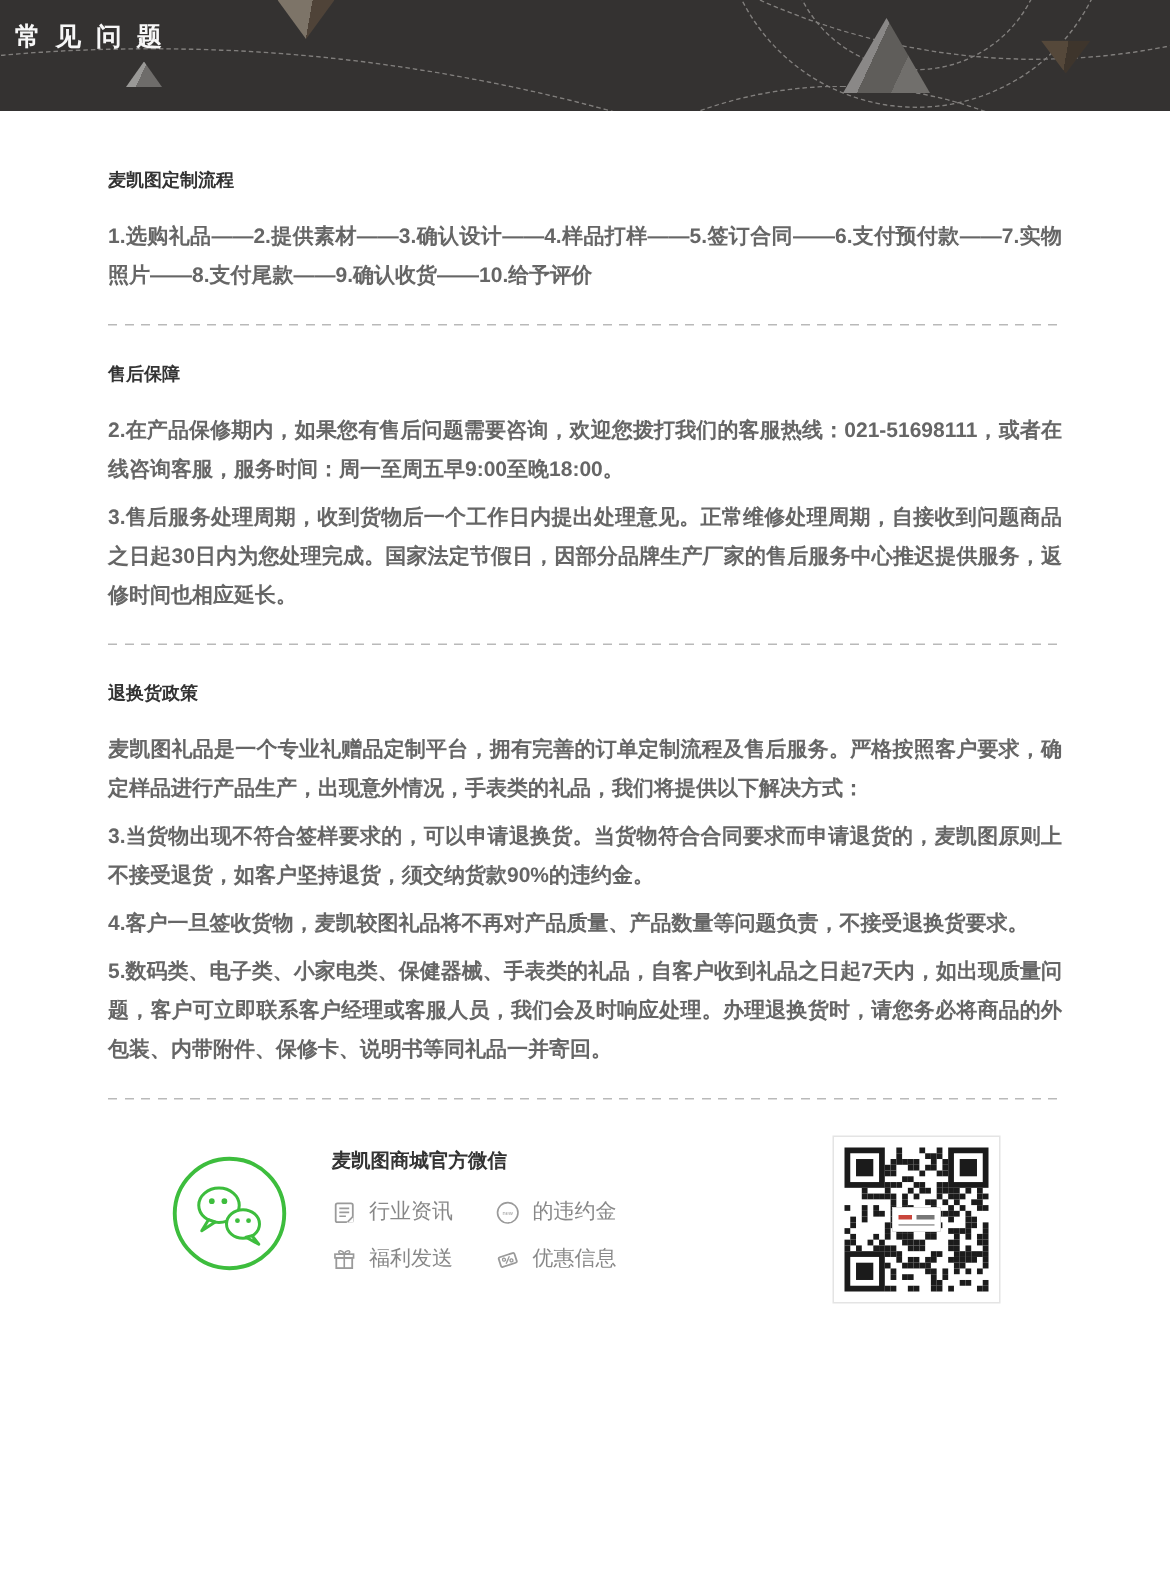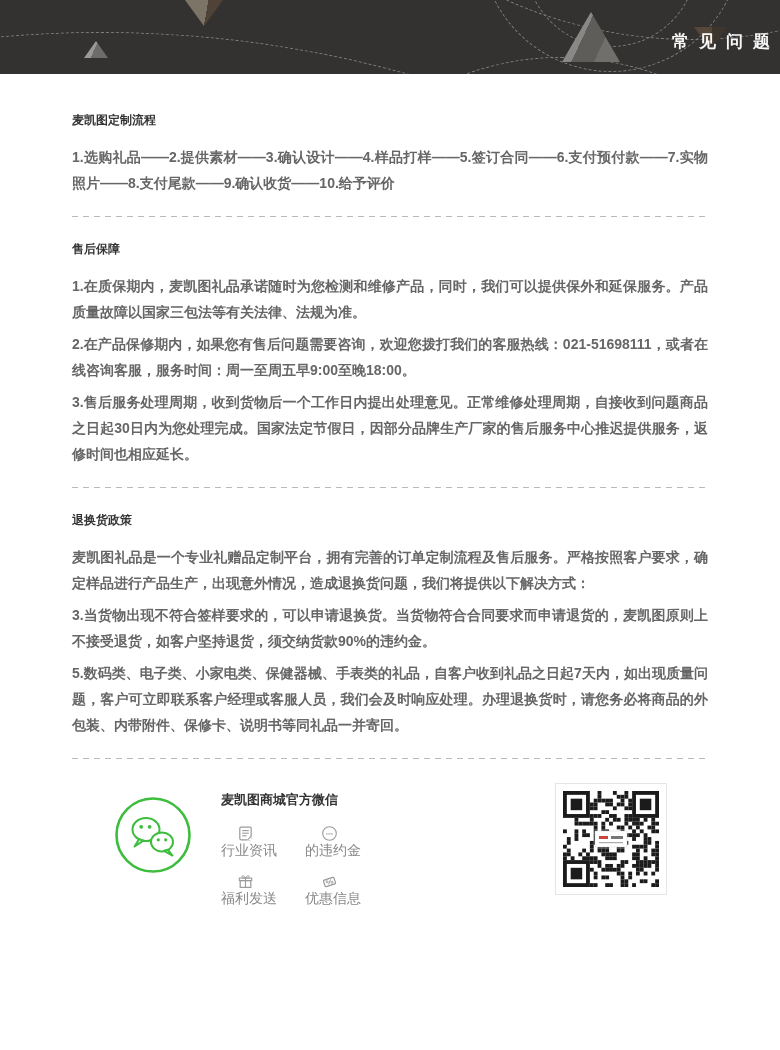--- a/index.html
+++ b/index.html
@@ -5,21 +5,21 @@
   html,body{margin:0;padding:0;background:#fff;}
   .page{
     position:relative;width:780px;height:1050px;margin:0 auto;background:#fff;
     overflow:hidden;font-family:"Liberation Sans","DejaVu Sans",sans-serif;
   }
   
   .header{
     position:relative;height:74px;background:#343231;overflow:hidden;
   }
   .header-title{
-    position:absolute;left:0;right:0;top:30px;text-align:right;
+    position:absolute;left:0;right:0;top:13px;text-align:left;
     color:#f7f7f7;font-size:17px;font-weight:bold;
     letter-spacing:10px;text-indent:10px;z-index:5;font-family:Liberation Serif, serif;
   }
   .circ{position:absolute;border:1px dashed #807e7c;border-radius:50%;}
   .c1{width:2300px;height:2300px;left:-1050px;top:32px;}
   .c2{width:900px;height:900px;left:240px;top:-862px;}
   .c3{width:260px;height:260px;left:480px;top:-190px;}
   .c4{width:170px;height:170px;left:525px;top:-125px;}
   .c5{width:560px;height:560px;left:280px;top:57px;}
   .tri{position:absolute;}
@@ -43,21 +43,21 @@
   }
   .divider.last{margin:20px 0 24px 0;}
   
   .footer{display:flex;align-items:flex-start;padding:0 113px 0 113px;}
   .wechat-logo{margin-top:12px;flex:0 0 auto;}
   .wechat-info{margin-left:28px;margin-top:8px;}
   .wechat-title{font-size:13px;font-weight:bold;color:#333;margin:0 0 16px 0;}
   .wechat-grid{
     display:grid;grid-template-columns:auto auto;column-gap:28px;row-gap:13px;
   }
-  .wechat-item{display:flex;align-items:center;font-size:14px;color:#888;flex-direction:column;}
+  .wechat-item{display:flex;align-items:center;font-size:14px;color:#888;}
   .wechat-item .icon{width:17px;height:17px;margin-right:8px;flex:0 0 auto;}
   .qr-box{
     margin-left:auto;width:112px;height:112px;background:#fff;
     border:1px solid #e4e4e4;box-sizing:border-box;
   }
 </style>
 </head>
 <body>
 
 <div class="page">
@@ -76,29 +76,29 @@
   </div>
 
   <div class="content">
 
     <h2 class="section-heading">麦凯图定制流程</h2>
     <p class="para">1.选购礼品——2.提供素材——3.确认设计——4.样品打样——5.签订合同——6.支付预付款——7.实物照片——8.支付尾款——9.确认收货——10.给予评价</p>
 
     <div class="divider"></div>
 
     <h2 class="section-heading">售后保障</h2>
-    <p class="para">1.在质保期内，麦凯图礼品承诺随时为您检测和维修产品，同时，我们可以提供保外和延保服务。产品质量故障以国家三包法等有关法律、法规为准。</p>
     <p class="para">2.在产品保修期内，如果您有售后问题需要咨询，欢迎您拨打我们的客服热线：021-51698111，或者在线咨询客服，服务时间：周一至周五早9:00至晚18:00。</p>
     <p class="para">3.售后服务处理周期，收到货物后一个工作日内提出处理意见。正常维修处理周期，自接收到问题商品之日起30日内为您处理完成。国家法定节假日，因部分品牌生产厂家的售后服务中心推迟提供服务，返修时间也相应延长。</p>
 
     <div class="divider"></div>
 
     <h2 class="section-heading">退换货政策</h2>
-    <p class="para">麦凯图礼品是一个专业礼赠品定制平台，拥有完善的订单定制流程及售后服务。严格按照客户要求，确定样品进行产品生产，出现意外情况，造成退换货问题，我们将提供以下解决方式：</p>
+    <p class="para">麦凯图礼品是一个专业礼赠品定制平台，拥有完善的订单定制流程及售后服务。严格按照客户要求，确定样品进行产品生产，出现意外情况，手表类的礼品，我们将提供以下解决方式：</p>
     <p class="para">3.当货物出现不符合签样要求的，可以申请退换货。当货物符合合同要求而申请退货的，麦凯图原则上不接受退货，如客户坚持退货，须交纳货款90%的违约金。</p>
+    <p class="para">4.客户一旦签收货物，麦凯较图礼品将不再对产品质量、产品数量等问题负责，不接受退换货要求。</p>
     <p class="para">5.数码类、电子类、小家电类、保健器械、手表类的礼品，自客户收到礼品之日起7天内，如出现质量问题，客户可立即联系客户经理或客服人员，我们会及时响应处理。办理退换货时，请您务必将商品的外包装、内带附件、保修卡、说明书等同礼品一并寄回。</p>
 
     <div class="divider last"></div>
   </div>
 
   <div class="footer">
 
     <div class="wechat-logo">
       <svg width="80" height="80" viewBox="0 0 80 80">
         <circle cx="40" cy="40" r="36.5" fill="none" stroke="#3dbd3d" stroke-width="2.6"></circle>

